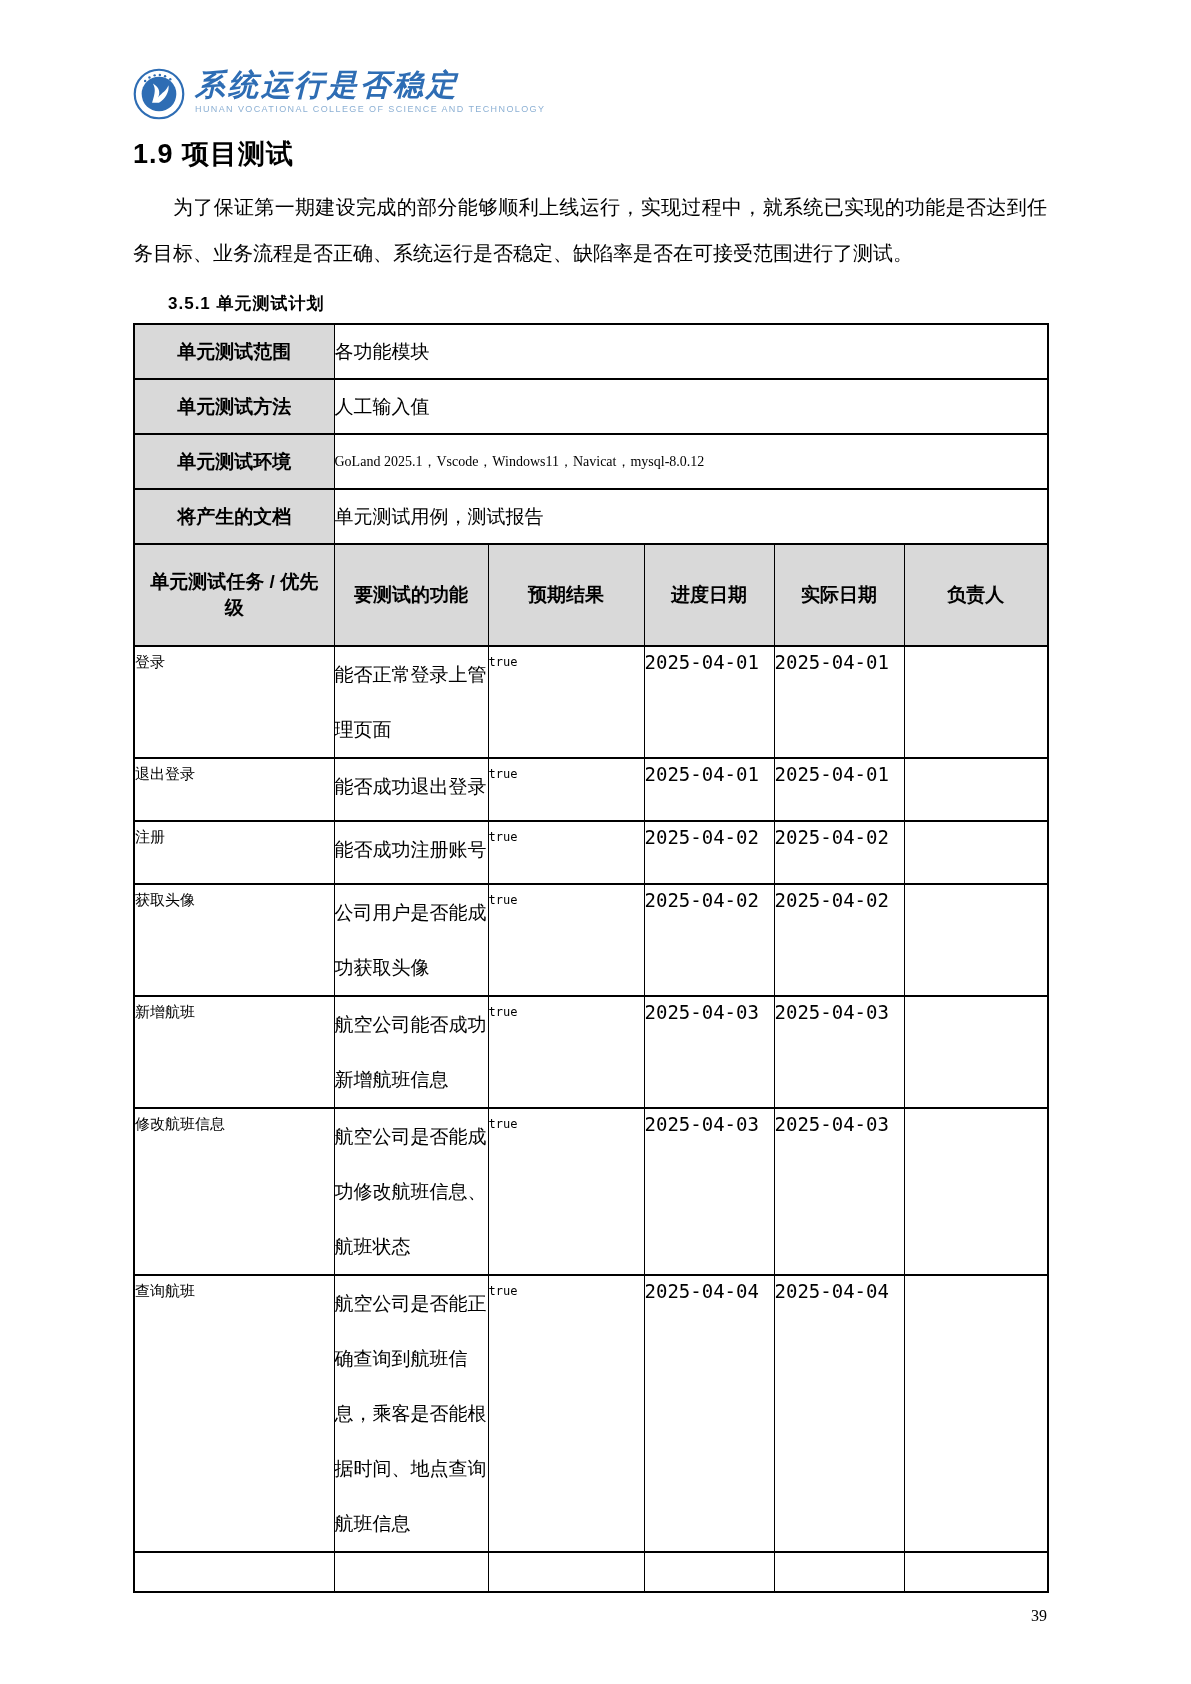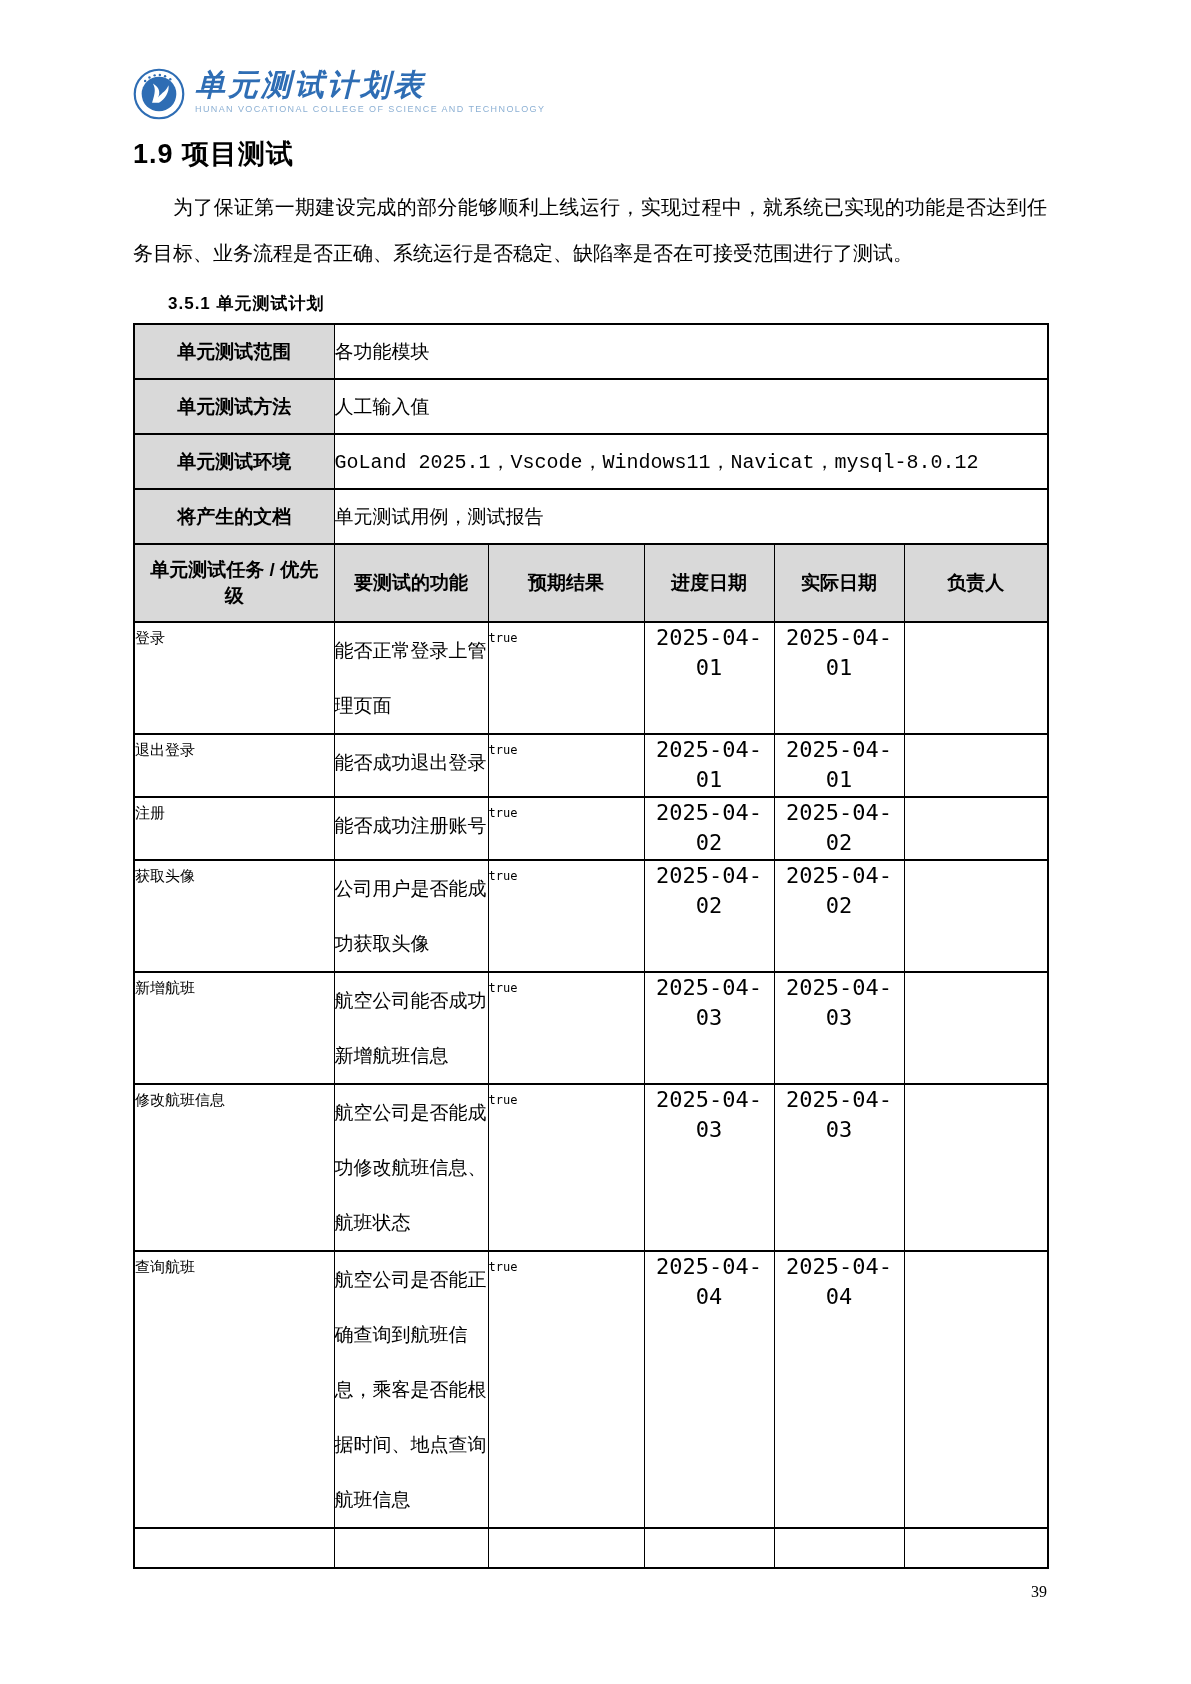--- a/index.html
+++ b/index.html
@@ -48,32 +48,32 @@
   table.plan td, table.plan th{
     border-left:1px solid #000;border-right:1px solid #000;
     border-top:2px solid #000;border-bottom:2px solid #000;
     padding:0;overflow:hidden;
   }
   .lbl{
     background:#d9d9d9;font-family:"Liberation Sans",sans-serif;font-weight:bold;
     font-size:19px;text-align:center;vertical-align:middle;
   }
   .val{font-size:19px;vertical-align:middle;padding:4px 6px 4px 13px;text-align:left;}
-  .val.mono{font-family:Liberation Mono, monospace;font-size:20px;}
+  .val.mono{font-family:Liberation Serif, serif;font-size:14px;}
   tr.info{height:55px;}
-  tr.hdr{height:78px;}
+  tr.hdr{height:102px;}
   tr.hdr th{
     background:#d9d9d9;font-family:"Liberation Sans",sans-serif;font-weight:bold;
     font-size:19px;text-align:center;vertical-align:middle;padding:2px 8px;
   }
   tr.data td{vertical-align:top;}
   td.task{font-size:15px;padding:14px 4px 4px 12px;line-height:30px;margin-top:22px;}
   td.func{font-size:19px;padding:10px 8px 4px 12px;line-height:55px;}
   td.exp{font-family:"DejaVu Sans Mono",monospace;font-size:12px;padding:14px 4px 4px 12px;line-height:30px;}
-  td.date{font-family:"DejaVu Sans Mono",monospace;font-size:22px;padding:14px 2px 4px 2px;line-height:30px;text-align:center;}
+  td.date{font-family:"DejaVu Sans Mono",monospace;font-size:19px;padding:14px 2px 4px 2px;line-height:30px;}
   td.owner{padding:4px;}
   tr.h83{height:63px;}
   tr.h107{height:107px;}
   tr.h193{height:193px;}
   tr.h40{height:40px;}
 
   .page-num{
     font-size:16px;text-align:right;margin-top:14px;
     font-family:"Liberation Serif",serif;
   }
@@ -89,21 +89,21 @@
       <circle cx="30" cy="30" r="20" fill="#2e6db4"></circle>
       <path d="M22 40 C26 28, 26 24, 23 18 C30 22, 32 28, 29 34 C34 28, 38 27, 41 20 C42 28, 37 36, 30 40 Z" fill="#ffffff"></path>
       <circle cx="14" cy="15" r="1.4" fill="#2e6db4"></circle>
       <circle cx="19" cy="11" r="1.4" fill="#2e6db4"></circle>
       <circle cx="25" cy="8.5" r="1.4" fill="#2e6db4"></circle>
       <circle cx="31" cy="8" r="1.4" fill="#2e6db4"></circle>
       <circle cx="37" cy="9.5" r="1.4" fill="#2e6db4"></circle>
       <circle cx="43" cy="13" r="1.4" fill="#2e6db4"></circle>
     </svg>
     <div class="logo-text">
-      <div class="logo-cn">单元测试计划表</div>
+      <div class="logo-cn">系统运行是否稳定</div>
       <div class="logo-en">HUNAN VOCATIONAL COLLEGE OF SCIENCE AND TECHNOLOGY</div>
     </div>
   </div>
 
   <h1 class="sec">1.9 项目测试</h1>
 
   <p class="body-par">为了保证第一期建设完成的部分能够顺利上线运行，实现过程中，就系统已实现的功能是否达到任务目标、业务流程是否正确、系统运行是否稳定、缺陷率是否在可接受范围进行了测试。</p>
 
   <h2 class="subsec">3.5.1 单元测试计划</h2>
 

